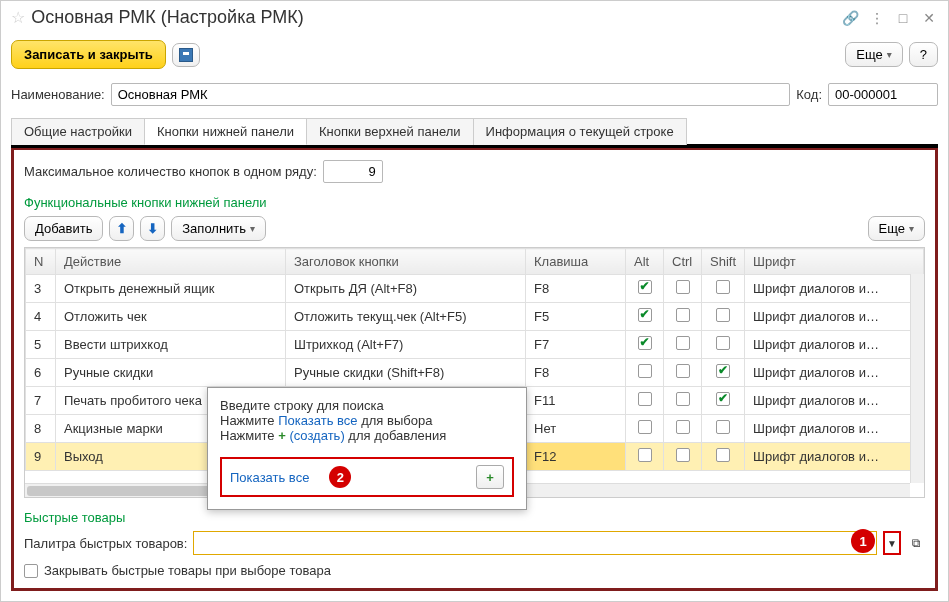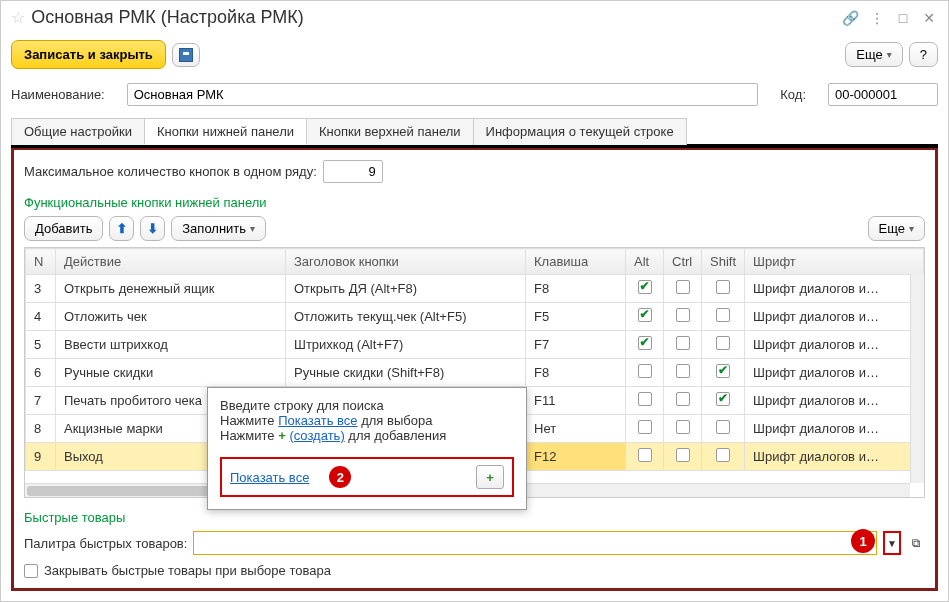--- a/index.html
+++ b/index.html
@@ -8,21 +8,21 @@
   .titlebar { display:flex; align-items:center; padding:6px 10px 8px 10px; }
   .titlebar .star { color:#ccc; font-size:16px; margin-right:6px; cursor:pointer;}
   .titlebar h1 { font-size:18px; font-weight:normal; margin:0; flex:1; }
   .titlebar .win-ctrls { display:flex; gap:8px; align-items:center; }
   .win-ctrls span { width:18px; height:18px; display:flex; align-items:center; justify-content:center; color:#888; cursor:pointer; font-size:14px;}
   .toolbar { display:flex; align-items:center; padding:4px 10px 10px 10px; gap:6px; }
   .btn { border:1px solid #b8b8b8; background:linear-gradient(#fff,#f0f0f0); padding:4px 10px; border-radius:7px; cursor:pointer; font-size:13px; display:inline-flex; align-items:center; gap:4px;}
   .btn-yellow { background:linear-gradient(#ffe46a,#ffd11a); border-color:#caa500; font-weight:bold; padding:6px 12px;}
   .btn-icon { padding:4px 6px; }
   .spacer { flex:1; }
-  .row { display:flex; align-items:center; padding:4px 10px; gap:22px; }
+  .row { display:flex; align-items:center; padding:4px 10px; gap:6px; }
   .row label { color:#333; }
   .input { border:1px solid #b8b8b8; padding:3px 6px; border-radius:2px; background:#fff; font-size:13px;}
   .input-wide { flex:1; }
   .tabs { display:flex; border-bottom:4px solid #000000; margin:6px 10px 0 10px; position:relative; top:1px;}
   .tab { border:1px solid #ccc; border-bottom:none; padding:5px 12px; background:#f5f5f5; margin-right:-1px; cursor:pointer; position:relative; top:1px;}
   .tab.active { background:#fff; border-bottom:1px solid #fff; z-index:2;}
   .tabbody { border:3px solid #7f1d1d; margin:0 10px 10px 10px; padding:10px; flex:1; display:flex; flex-direction:column; overflow:hidden;}
   .greenhdr { color:#009a3d; font-size:13px; margin:6px 0;}
   .section-row { display:flex; align-items:center; gap:6px; margin-bottom:6px;}
   .section-row .input.num { width:60px; text-align:right;}
@@ -33,21 +33,21 @@
   th { background:linear-gradient(#fafafa,#ececec); font-weight:normal; color:#555;}
   td.ck { text-align:center; width:38px;}
   .chk { display:inline-block; width:14px; height:14px; border:1px solid #999; border-radius:2px; background:#fff; position:relative;}
   .chk.checked::after { content:"✔"; color:#0a8a2a; font-size:12px; position:absolute; top:-2px; left:1px; font-weight:bold;}
   tr.sel td { background:#fff0b3;}
   tr.sel td.keycell { background:#ffe07a;}
   .scroll-v { position:absolute; right:0; top:26px; bottom:14px; width:14px; background:#f0f0f0; border-left:1px solid #ddd;}
   .scroll-h { position:absolute; left:0; right:14px; bottom:0; height:14px; background:#f0f0f0; border-top:1px solid #ddd;}
   .scroll-h .thumb { position:absolute; left:2px; top:2px; height:10px; width:40%; background:#c8c8c8; border-radius:3px;}
   .popup { position:absolute; left:207px; top:387px; width:320px; background:#fff; border:1px solid #999; box-shadow:0 2px 8px rgba(0,0,0,.25); padding:10px 12px 12px 12px; z-index:50; font-size:13px;}
-  .popup a { color:#1565c0; text-decoration:underline; cursor:pointer;}
+  .popup a { color:#1565c0; cursor:pointer;}
   .popup .plus-inline { color:#2a8a2a; font-weight:bold;}
   .popup-footer { display:flex; align-items:center; margin-top:14px; border:2px solid #d40000; padding:6px 8px;}
   .popup-footer .link { flex:0 0 auto;}
   .popup-footer .callout2 { width:22px; height:22px; background:#d40000; color:#fff; border-radius:50%; display:flex; align-items:center; justify-content:center; font-weight:bold; margin-left:20px; font-size:13px;}
   .popup-footer .sp { flex:1;}
   .popup-footer .addbtn { border:1px solid #aaa; background:linear-gradient(#fff,#efefef); width:28px; height:24px; display:flex; align-items:center; justify-content:center; color:#2a8a2a; font-weight:bold; border-radius:3px; cursor:pointer;}
   .quick-wrap { margin-top:6px;}
   .palette-row { display:flex; align-items:center; gap:6px; margin-top:4px; position:relative;}
   .palette-input { flex:1; border:1px solid #e0a800; padding:4px 6px; height:24px; background:#fff;}
   .callout1 { position:absolute; right:50px; top:-2px; width:24px; height:24px; background:#d40000; color:#fff; border-radius:50%; display:flex; align-items:center; justify-content:center; font-weight:bold; z-index:40;}

